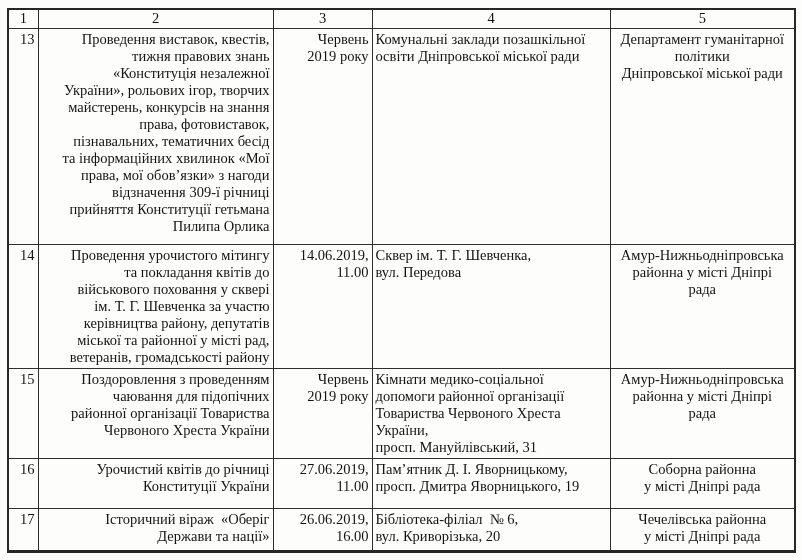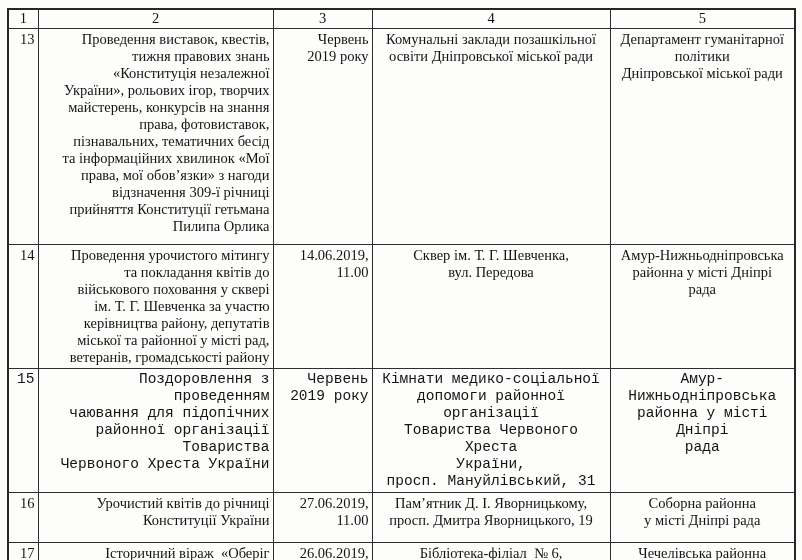--- a/index.html
+++ b/index.html
@@ -39,25 +39,25 @@
   }
   .doc-table th {
     text-align: center;
     height: 14px;
     padding: 0 0 1px 0;
     line-height: 17px;
   }
   .c-num   { text-align: right; }
   .c-act   { text-align: right; padding-left: 9px; padding-right: 4px; }
   .c-date  { text-align: right; }
-  .c-place { text-align: center; }
+  .c-place { }
   .c-org   { text-align: center; padding-left: 1px; padding-right: 1px; }
   tr.r13 { height: 216px; }
   tr.r14 { height: 123px; padding-left: 24px; }
-  tr.r15 { height: 86px; font-family: Liberation Mono, monospace; }
+  tr.r15 { height: 86px; }
   tr.r16 { height: 50px; }
   tr.r17 { height: 43px; }
 </style>
 </head>
 <body>
 
 <div class="page">
   <table class="doc-table">
     <colgroup>
       <col style="width:30px">

